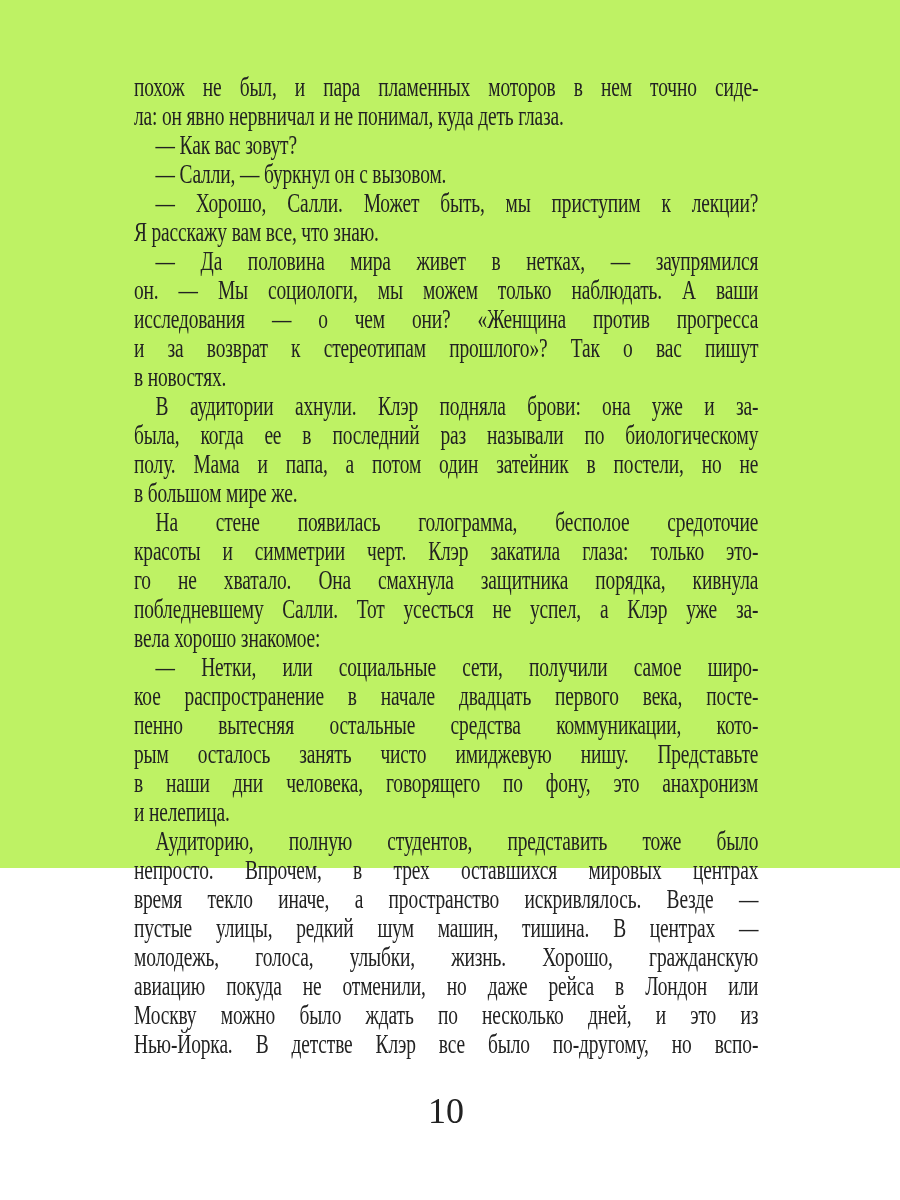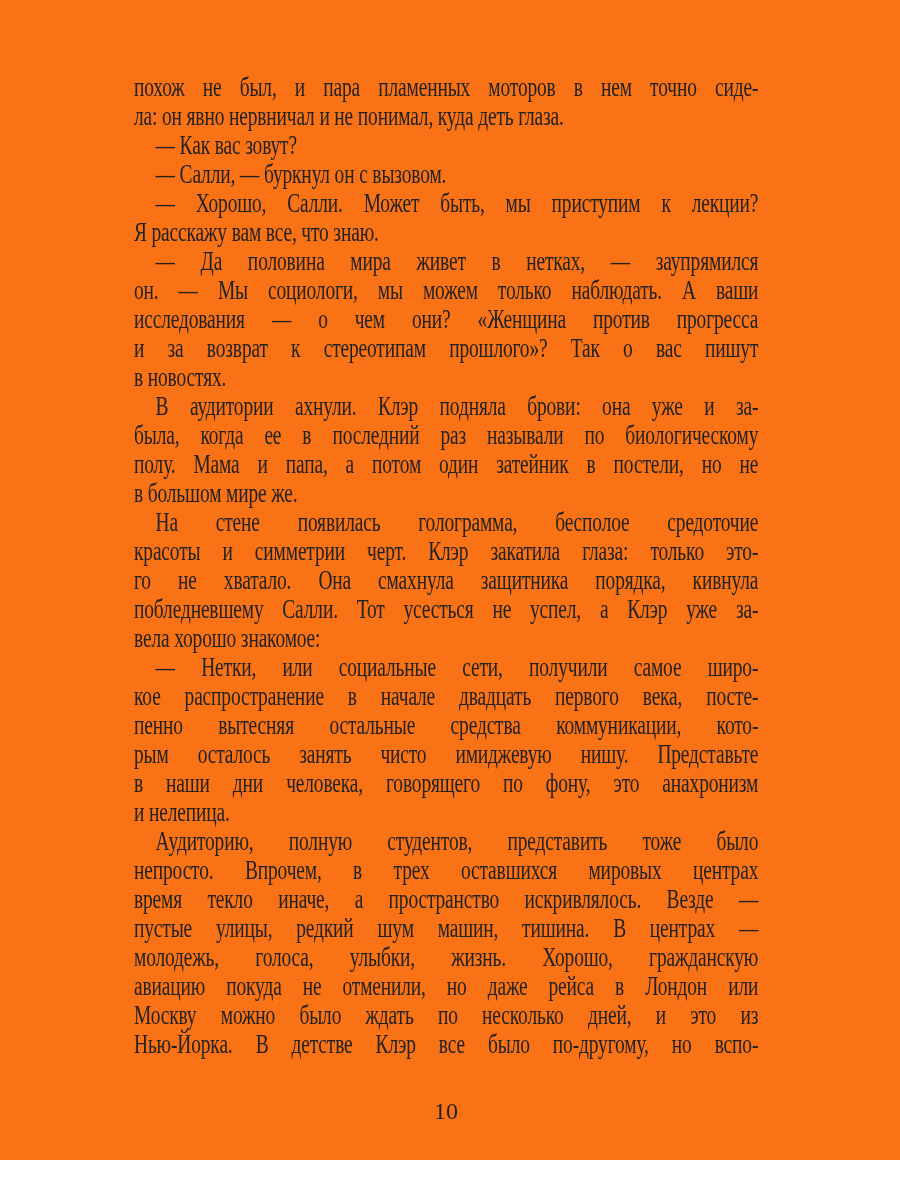--- a/index.html
+++ b/index.html
@@ -9,22 +9,22 @@
   body {
     width: 900px;
     height: 1200px;
     background: #ffffff;
     font-family: "Liberation Serif", "DejaVu Serif", serif;
     overflow: hidden;
   }
   .page {
     position: relative;
     width: 900px;
-    height: 1160px;
-    background: #f97316;
+    height: 868px;
+    background: #bef264;
   }
   .textblock {
     position: absolute;
     left: 134px;
     top: 73px;
     width: 867px;
     transform: scaleX(0.72);
     transform-origin: left top;
     color: #222222;
     font-size: 27px;
@@ -46,21 +46,21 @@
   .line.ind {
     text-indent: 30px;
   }
   .pagenum {
     position: absolute;
     left: 134px;
     top: 1096px;
     width: 624px;
     text-align: center;
     color: #222222;
-    font-size: 24px;
+    font-size: 36px;
     line-height: 30px;
   }
 </style>
 </head>
 <body>
 
 <div class="page">
   <div class="textblock">
       <div class="line">похож не был, и пара пламенных моторов в нем точно сиде-</div>
       <div class="line noj">ла: он явно нервничал и не понимал, куда деть глаза.</div>

